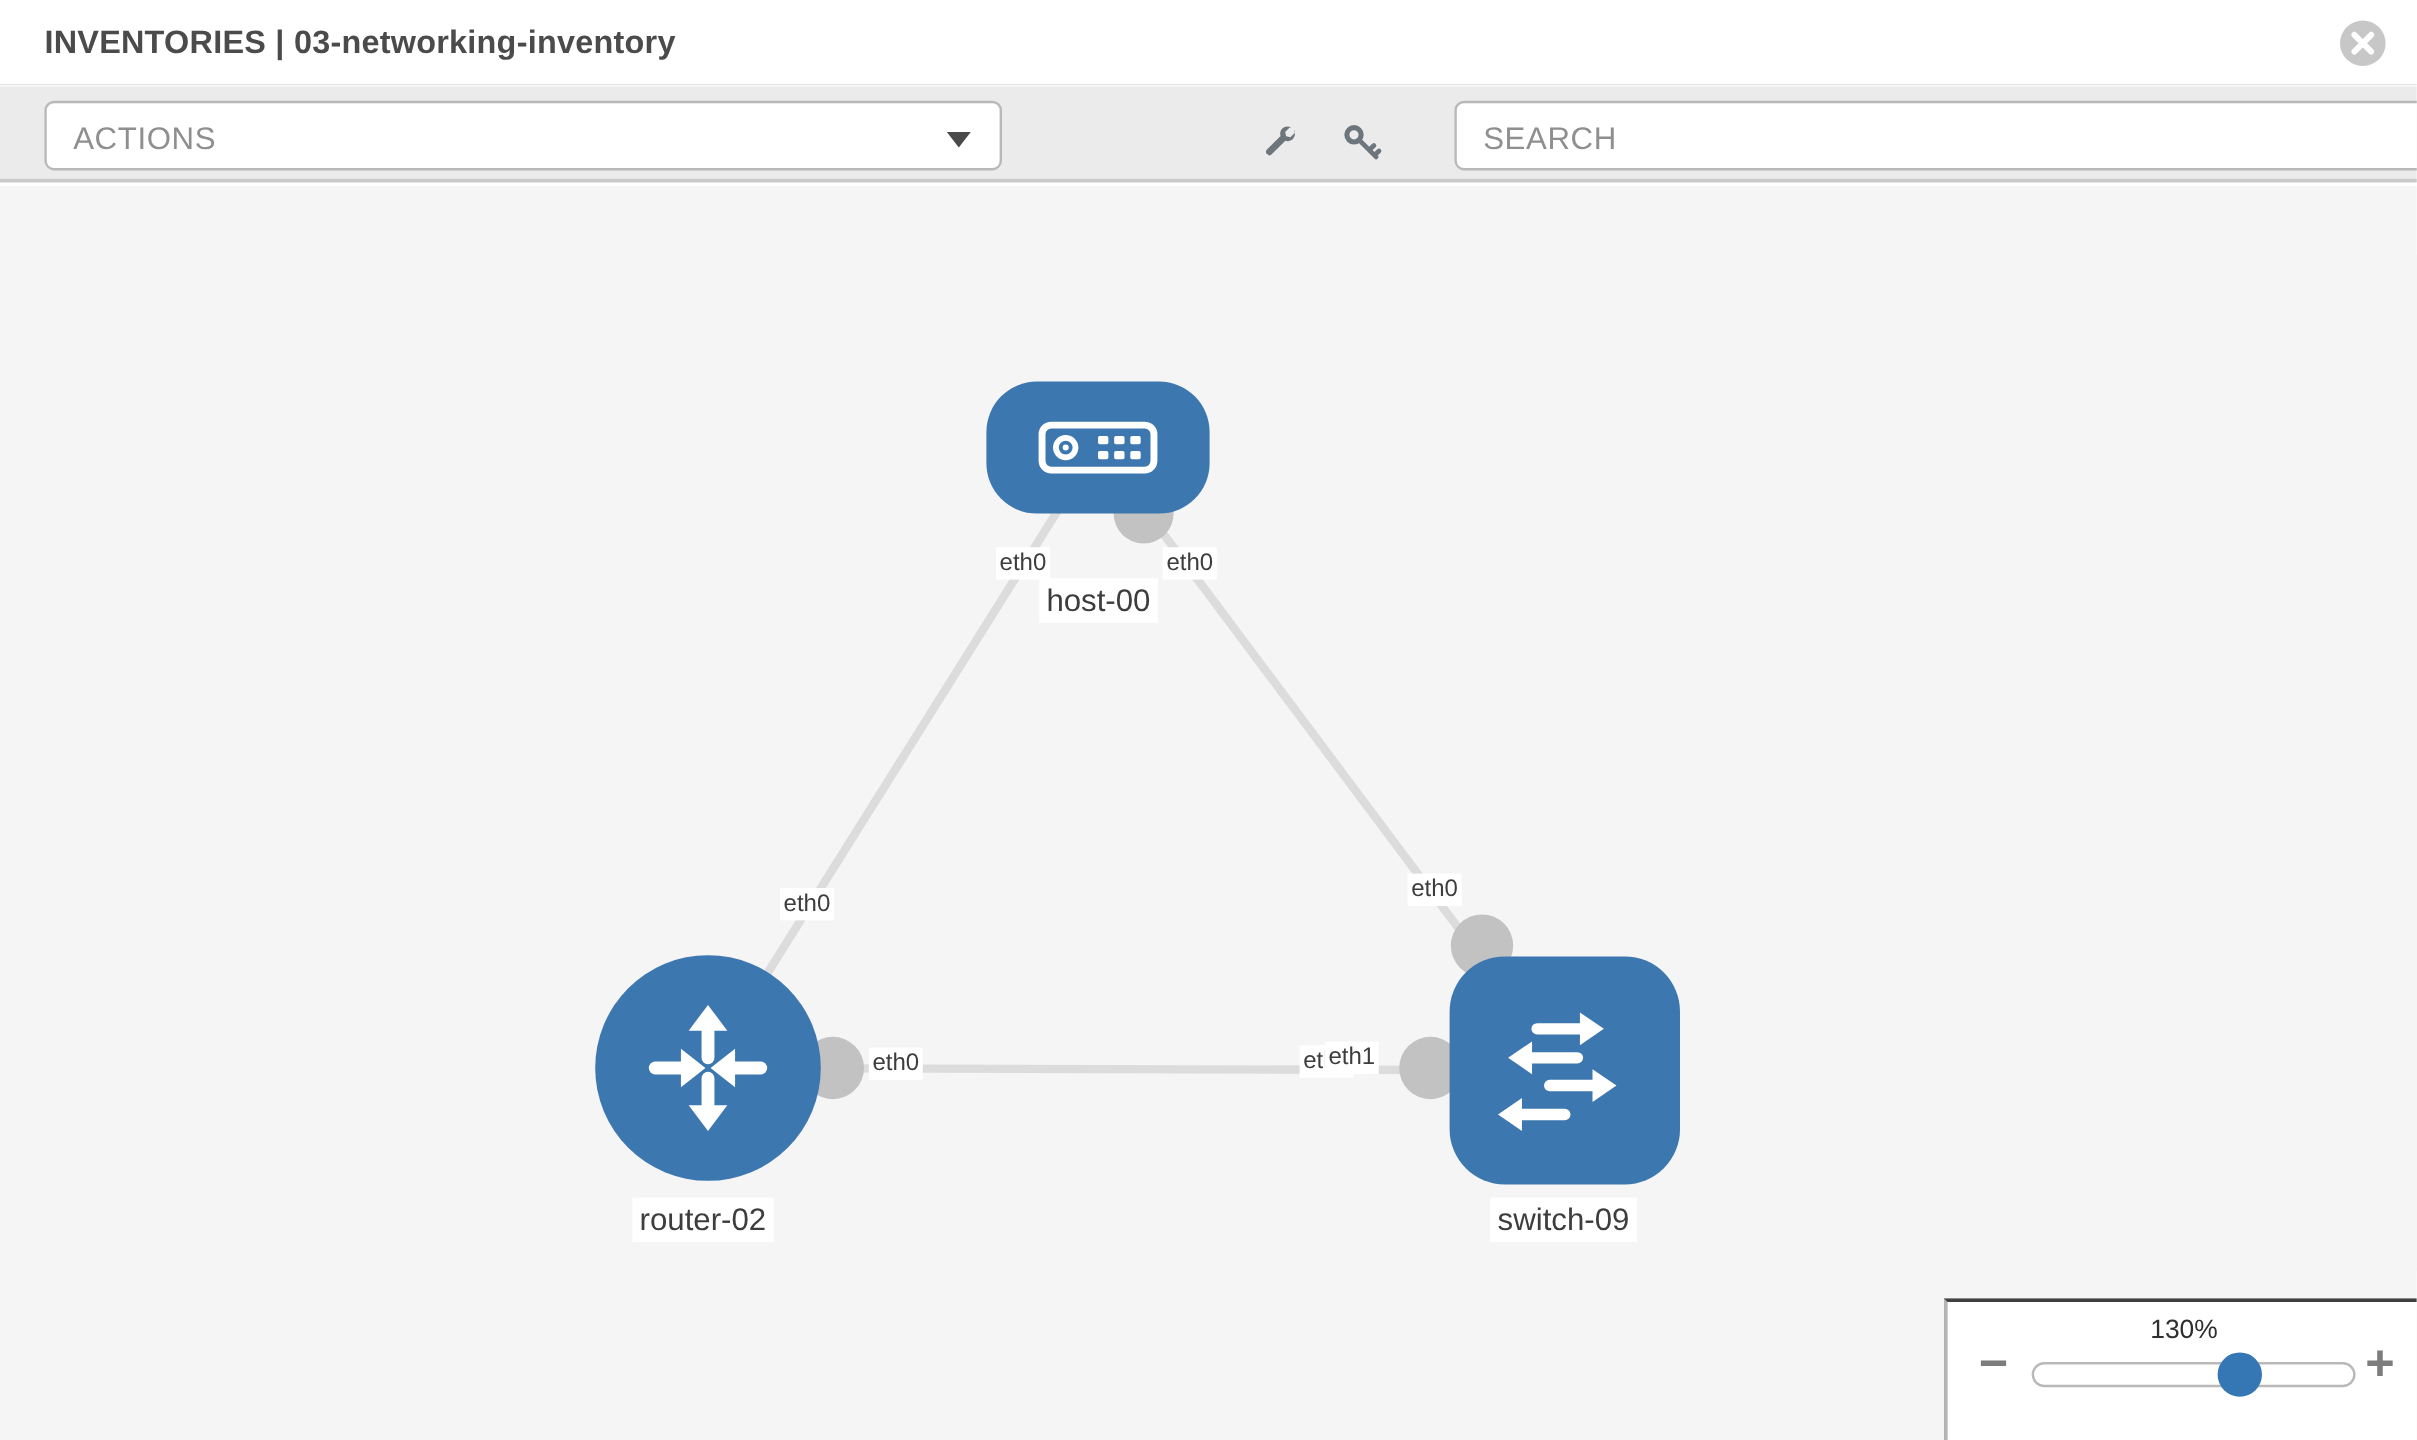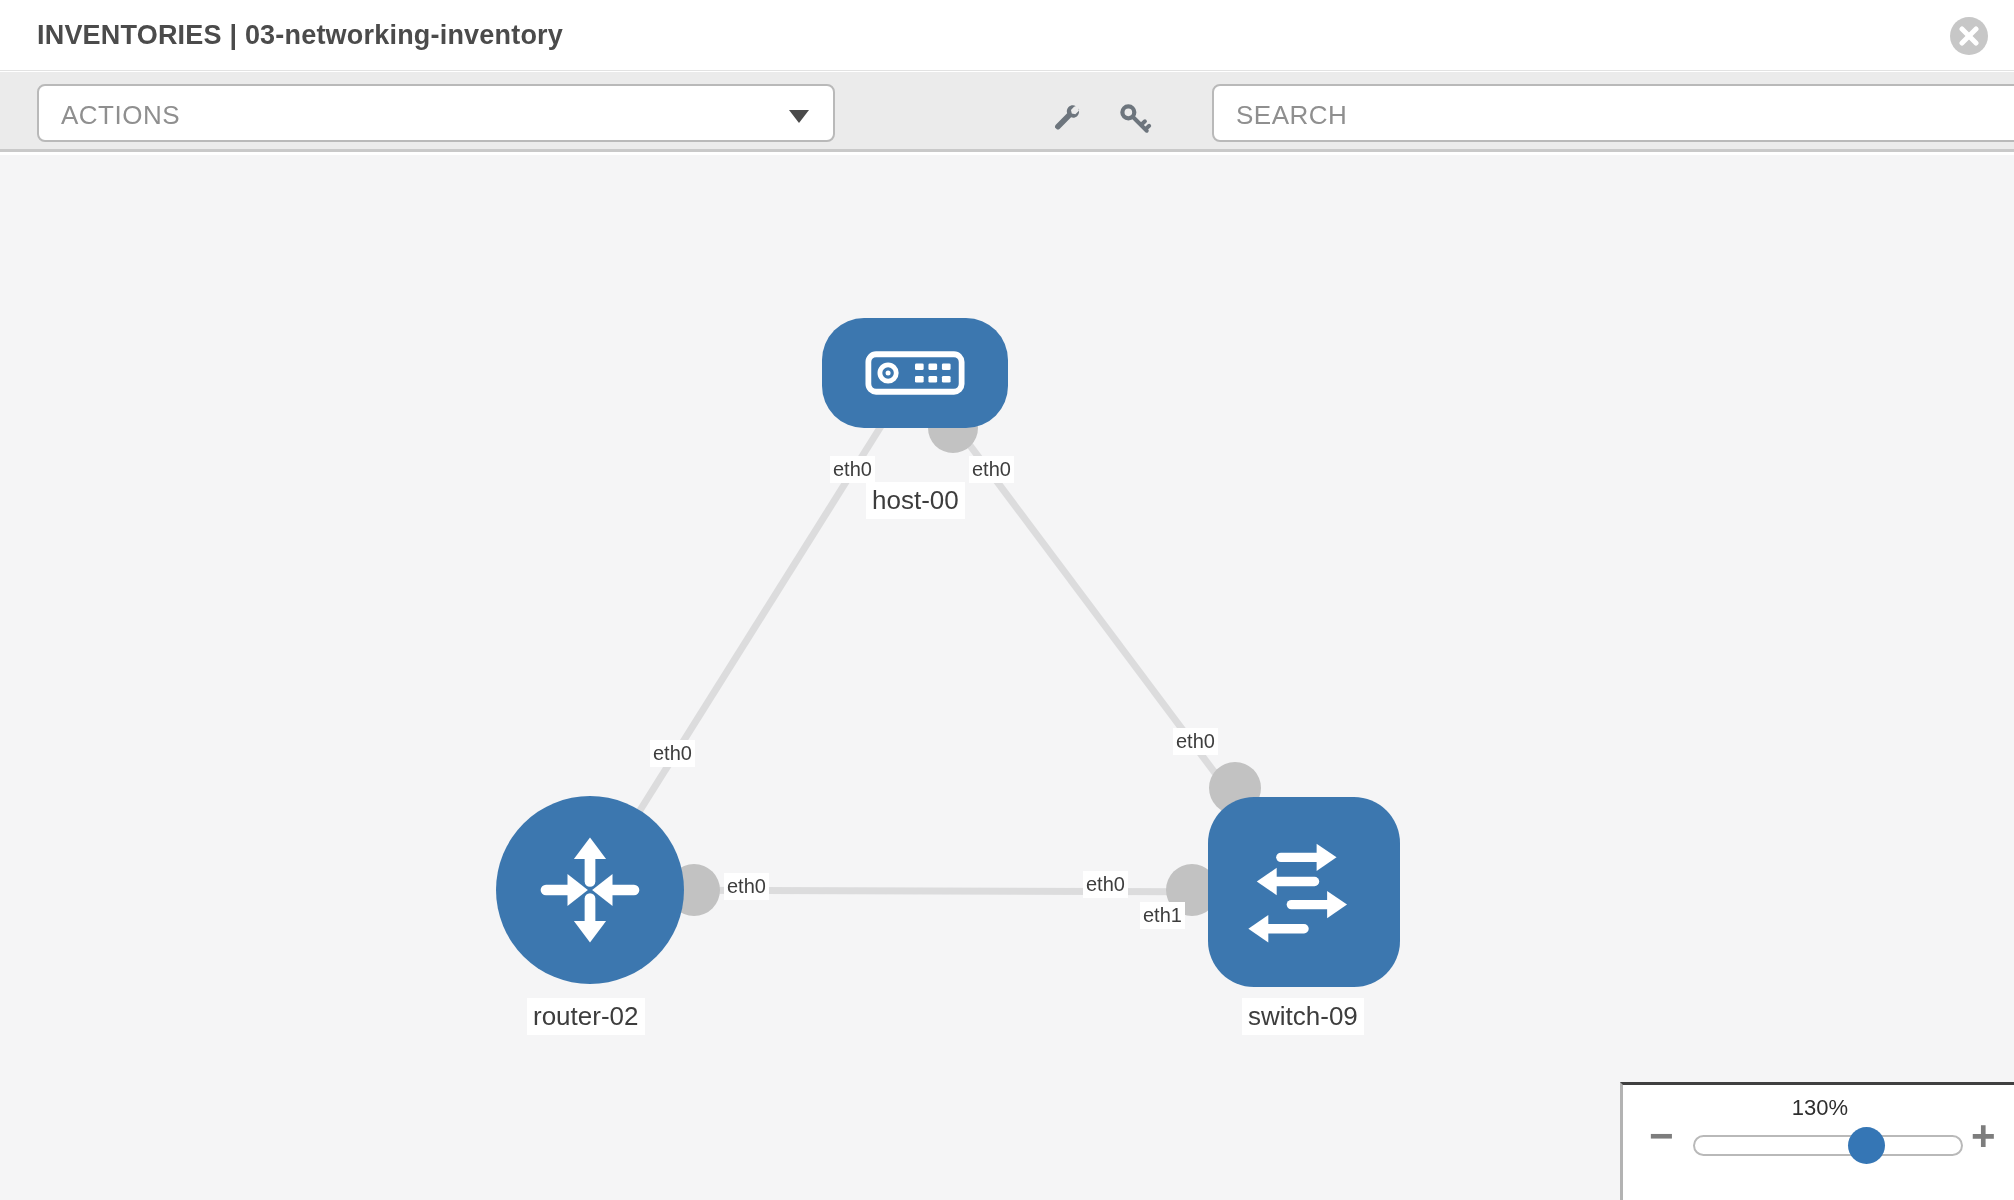--- a/index.html
+++ b/index.html
@@ -157,21 +157,21 @@
         <polygon points="7,95 26,82 26,108" fill="#ffffff"></polygon>
       </svg>
     </div>
 
     <div class="chip if-chip" style="left:830px; top:301px;">eth0</div>
     <div class="chip if-chip" style="left:969px; top:301px;">eth0</div>
     <div class="chip if-chip" style="left:650px; top:585px;">eth0</div>
     <div class="chip if-chip" style="left:1173px; top:573px;">eth0</div>
     <div class="chip if-chip" style="left:724px; top:718px;">eth0</div>
     <div class="chip if-chip" style="left:1083px; top:716px;">eth0</div>
-    <div class="chip if-chip" style="left:1104px; top:747px;margin-left:36px;">eth1</div>
+    <div class="chip if-chip" style="left:1104px; top:713px;">eth1</div>
 
     <div class="chip name-chip" style="left:866px; top:283px;margin-top:44px;">host-00</div>
     <div class="chip name-chip" style="left:527px; top:843px;">router-02</div>
     <div class="chip name-chip" style="left:1242px; top:843px;">switch-09</div>
 
     <div class="zoom-panel">
       <div class="zoom-level">130%</div>
       <div class="zoom-minus">−</div>
       <div class="zoom-track"></div>
       <div class="zoom-knob"></div>

